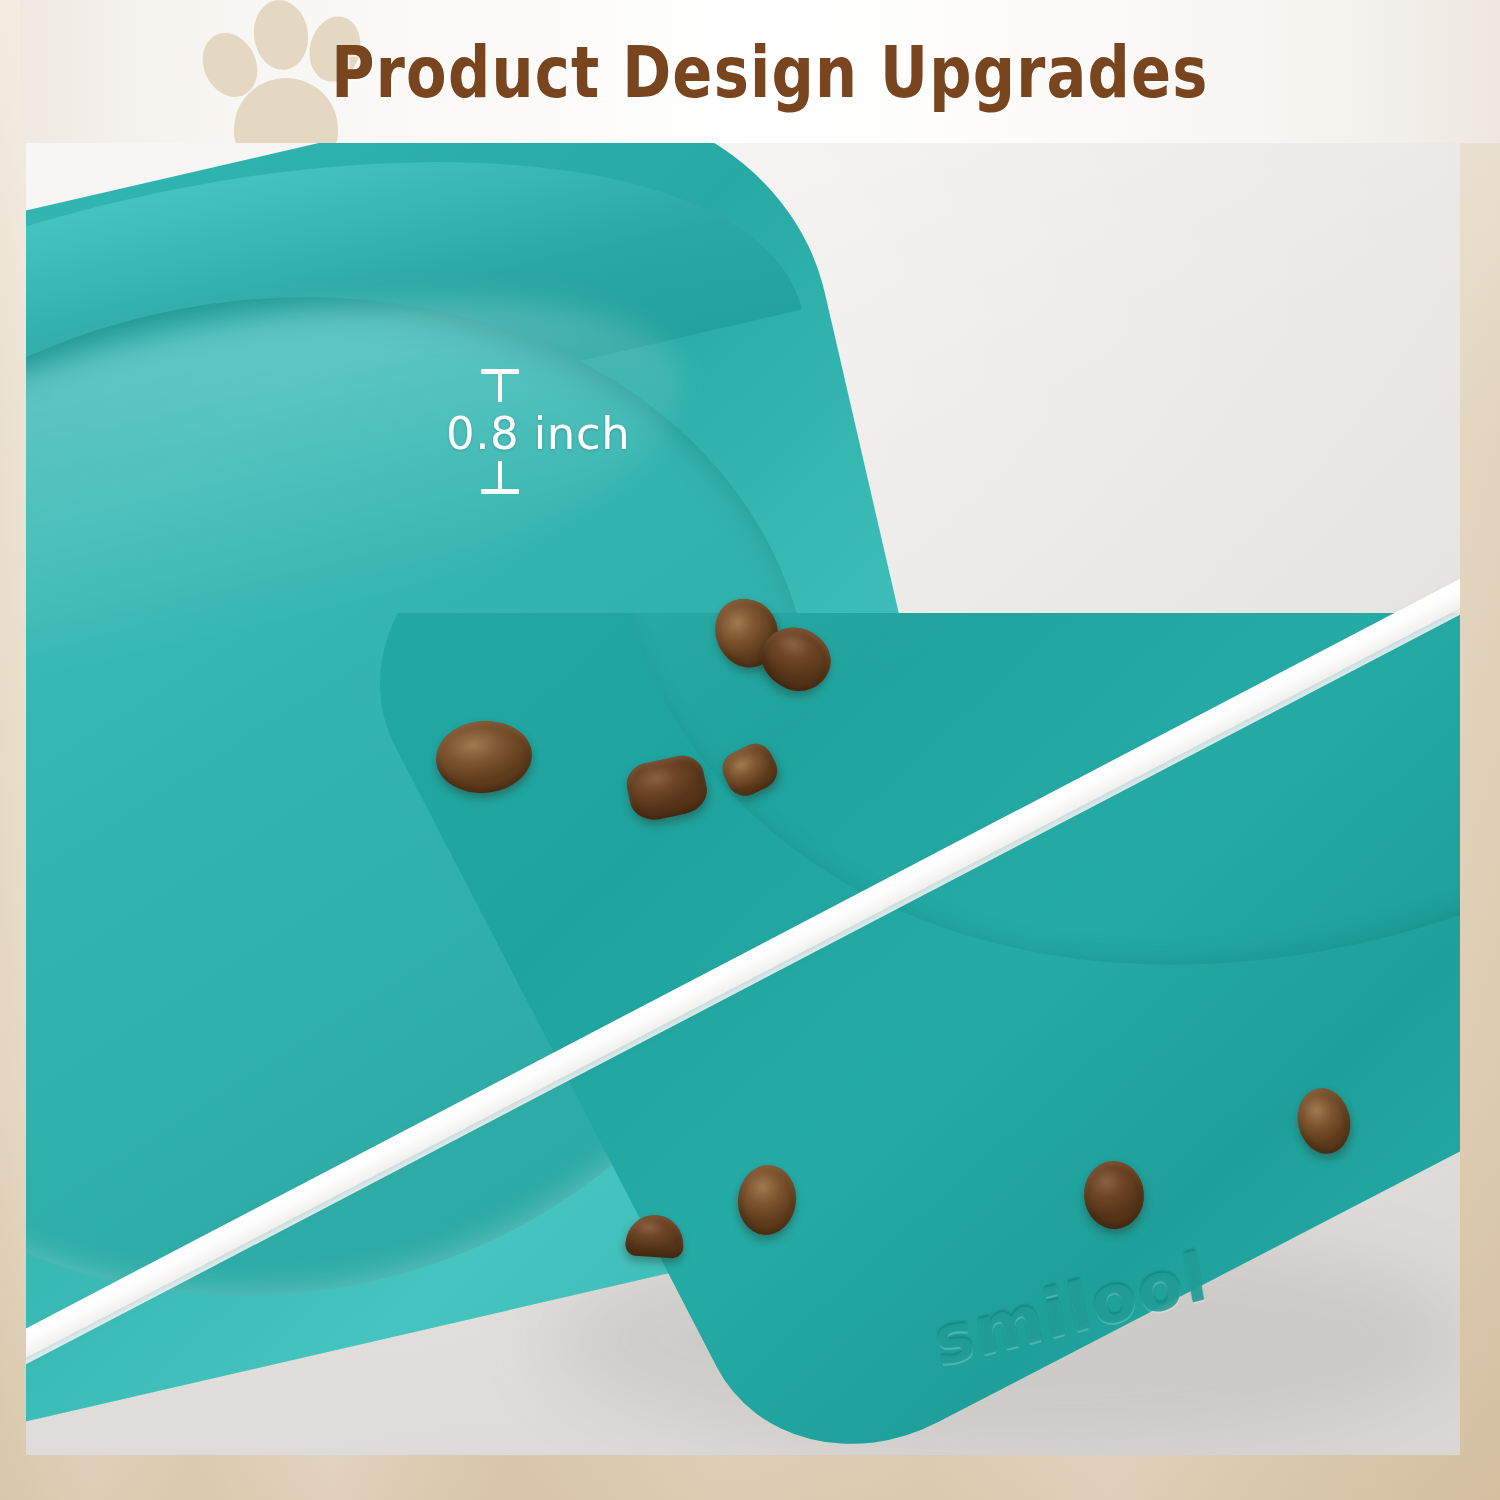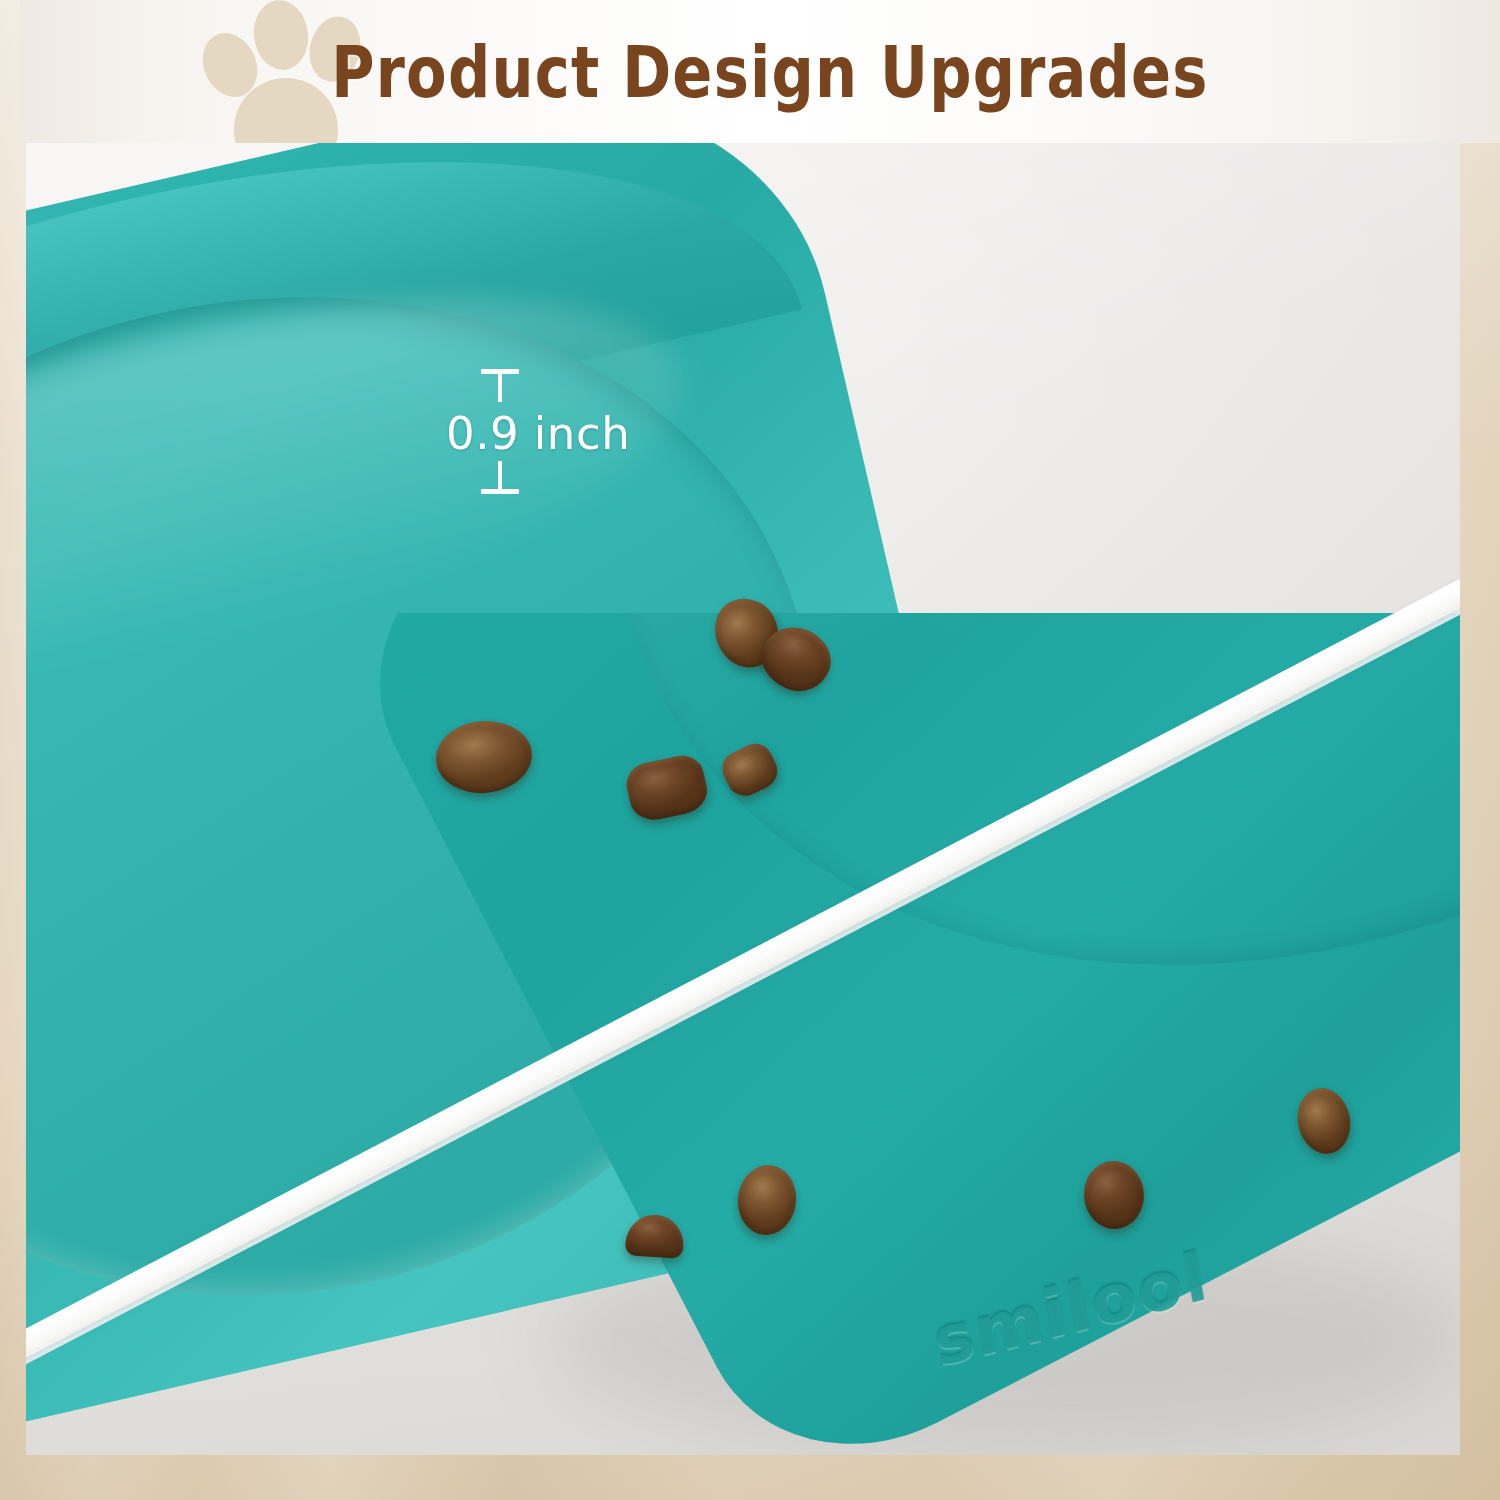--- a/index.html
+++ b/index.html
@@ -145,21 +145,21 @@
     <div id="bowl-rimtop"></div>
     <div id="bowl-basin"></div>
     <div id="bowl-gloss"></div>
   </div>
 
   <div id="dim">
     <div class="dimcap" style="top:0;"></div>
     <div class="dimstem" style="top:5px;height:28px;"></div>
     <div class="dimstem" style="top:92px;height:28px;"></div>
     <div class="dimcap" style="top:120px;"></div>
-    <div id="dimlabel">0.9 inch</div>
+    <div id="dimlabel">0.8 inch</div>
   </div>
 
   <div id="split2"></div>
   <div id="split"></div>
 
   <div id="mat">
     <div id="mat-body"></div>
     <div id="mat-curve"></div>
   </div>
   <div id="logo">smilool</div>

